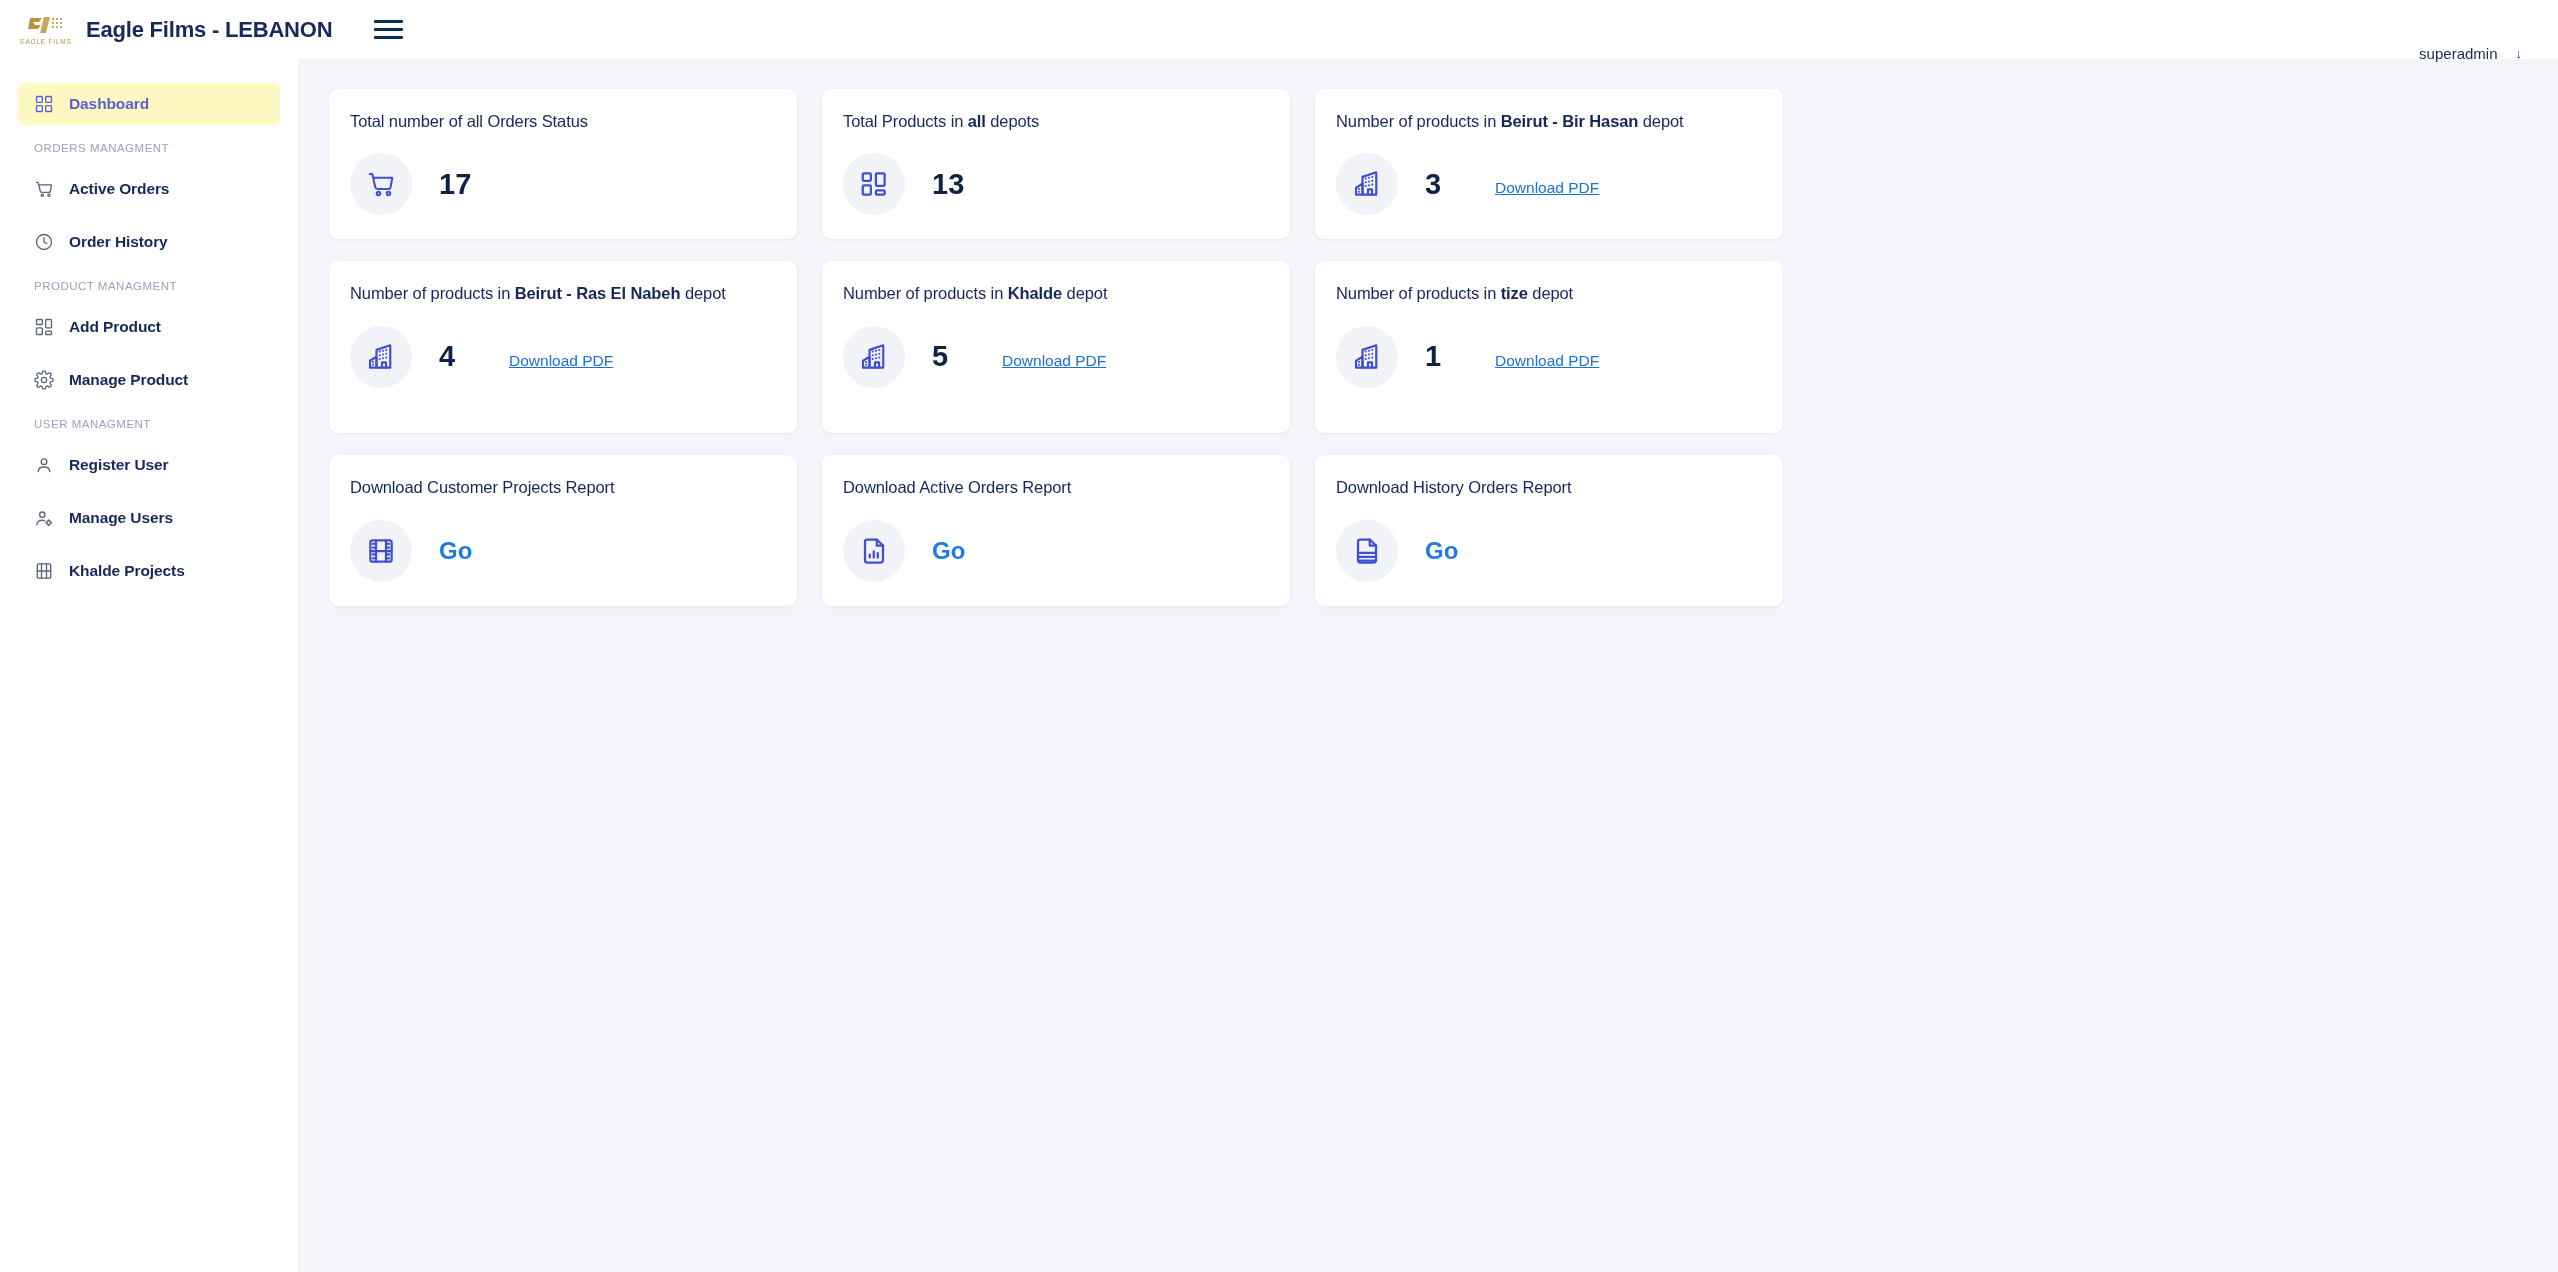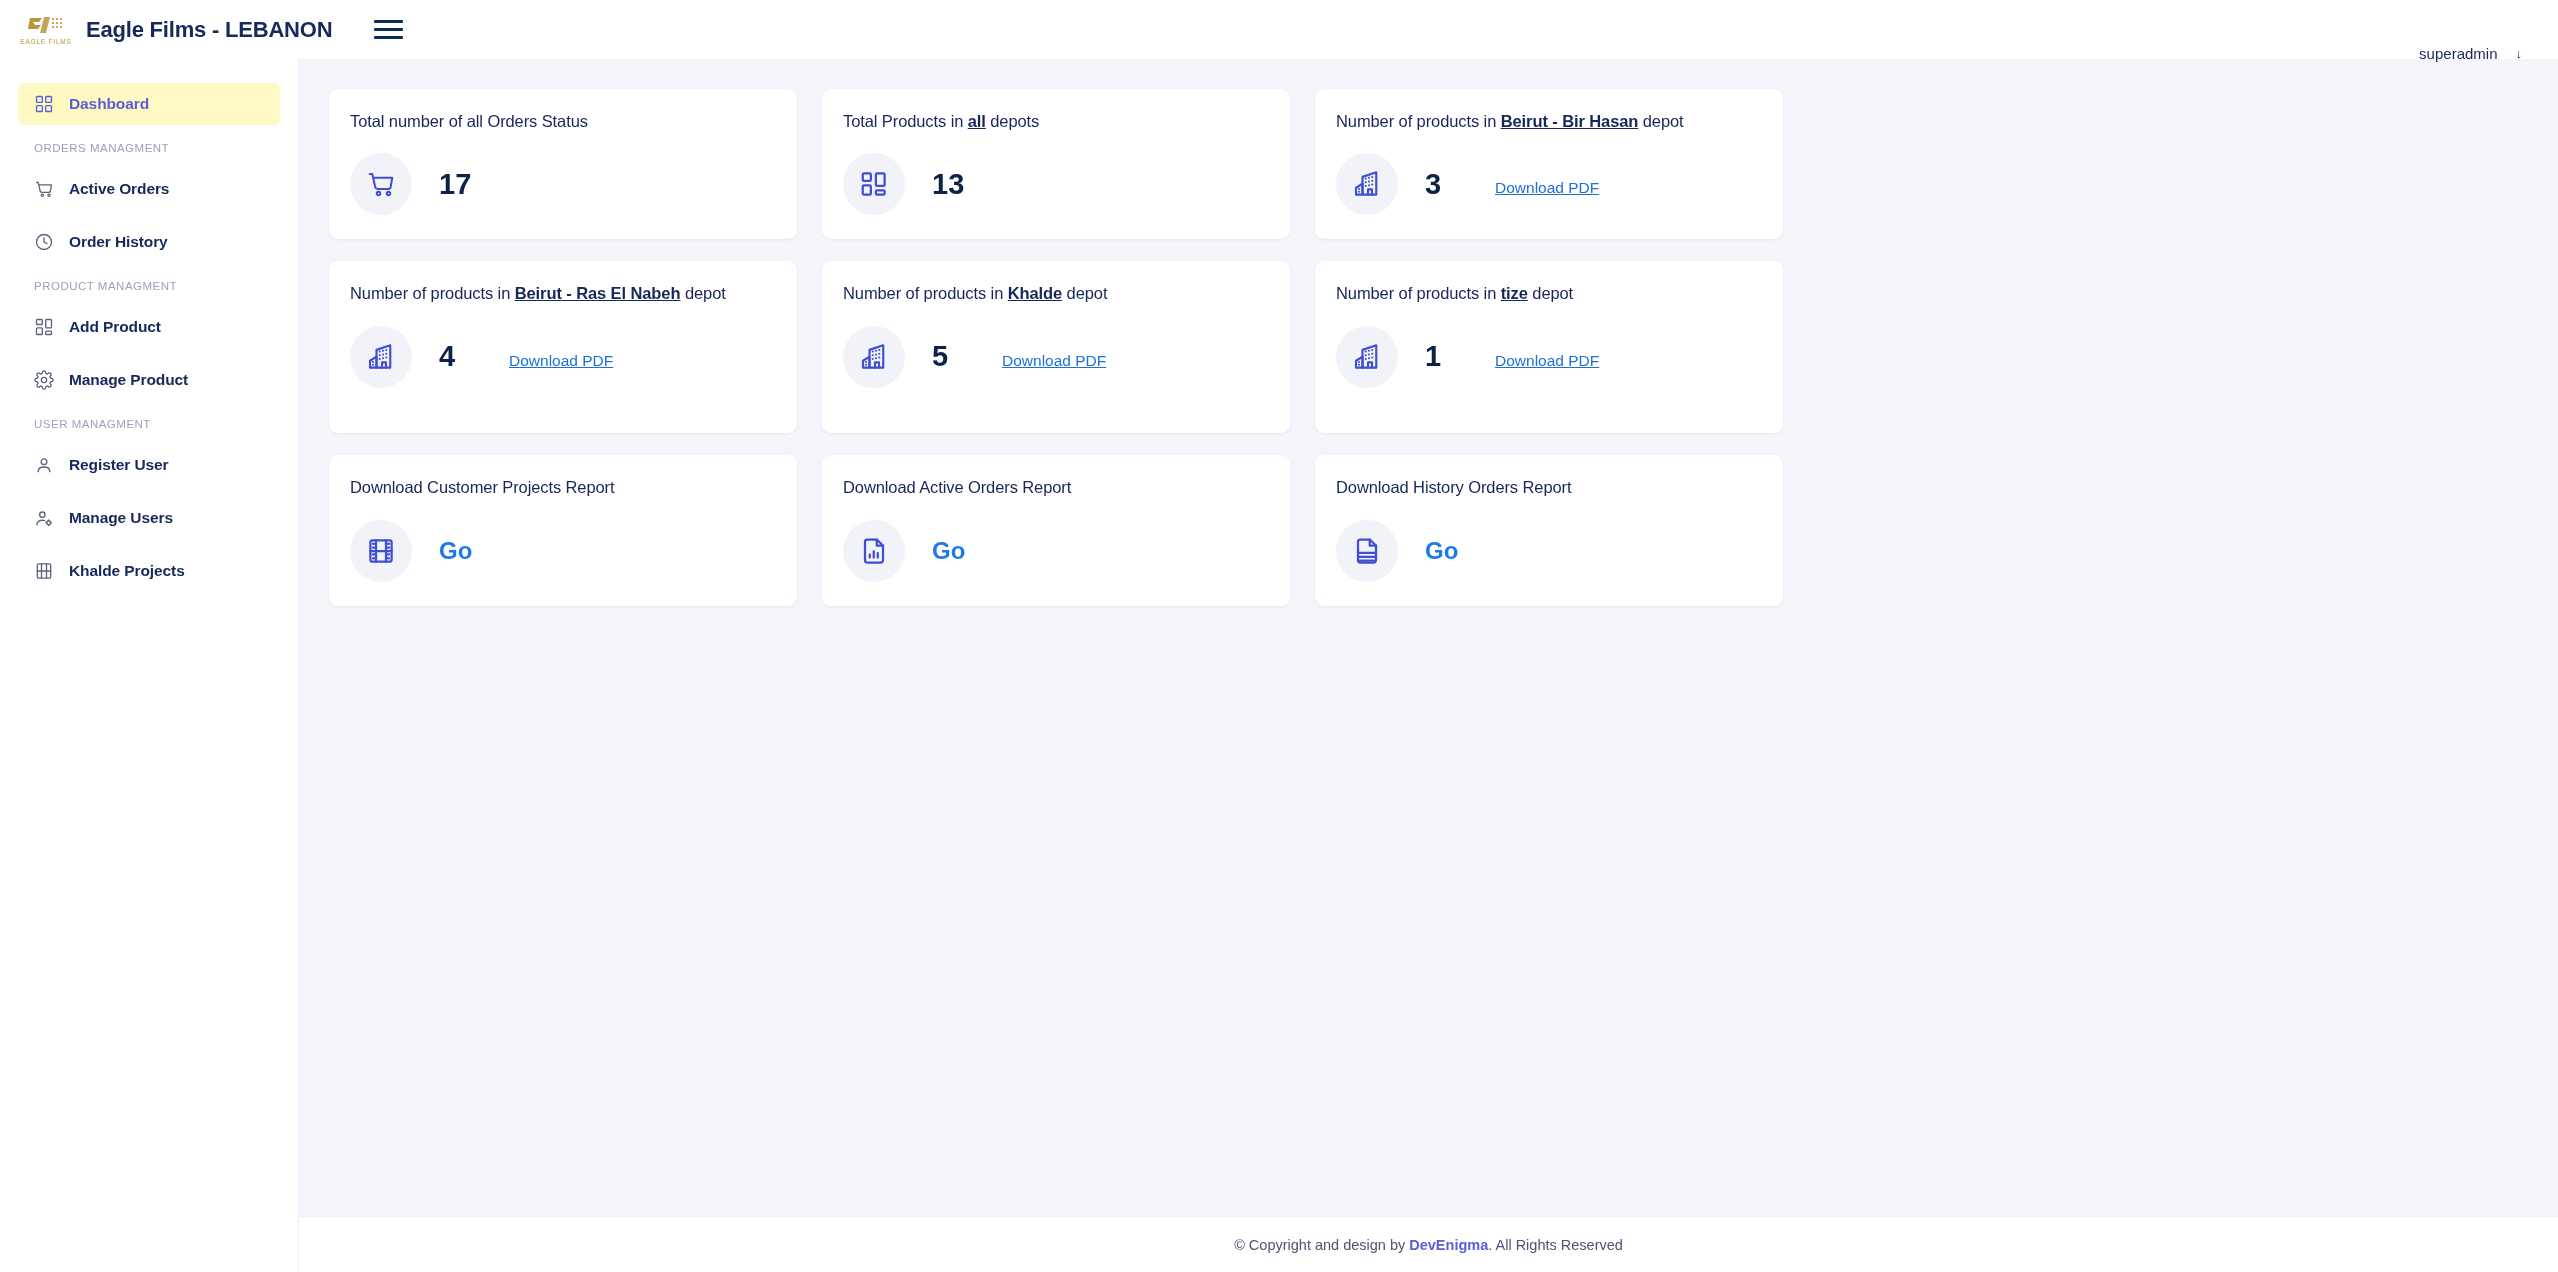--- a/index.html
+++ b/index.html
@@ -177,21 +177,21 @@
     min-height: 0;
   }
   .card-row2 { min-height: 172px; }
   .card-title {
     font-size: 16.5px;
     color: #16275a;
     font-weight: normal;
     line-height: 1.36;
     letter-spacing: -0.1px;
   }
-  .card-title b { font-weight: bold; text-decoration: underline; }
+  .card-title b { font-weight: bold; }
   .card-body {
     display: flex;
     align-items: center;
     margin-top: 21px;
     gap: 0;
   }
   .icon-bubble {
     width: 62px;
     height: 62px;
     border-radius: 50%;
@@ -492,19 +492,14 @@
                   <path d="M14.2 2.8v4.8h5"></path>
                   <path d="M5 13.4h14M5 16.6h14M5 19.6h14"></path>
                 </svg>
               </div>
               <a class="go-link">Go</a>
             </div>
           </div>
         </div>
     </div>
 
-    <div class="footer">
-      <span>
-        <span>© Copyright and design by </span><b>DevEnigma</b><span>. All Rights Reserved</span>
-      </span>
-    </div>
   </div>
 </div>
 
 </body></html>

